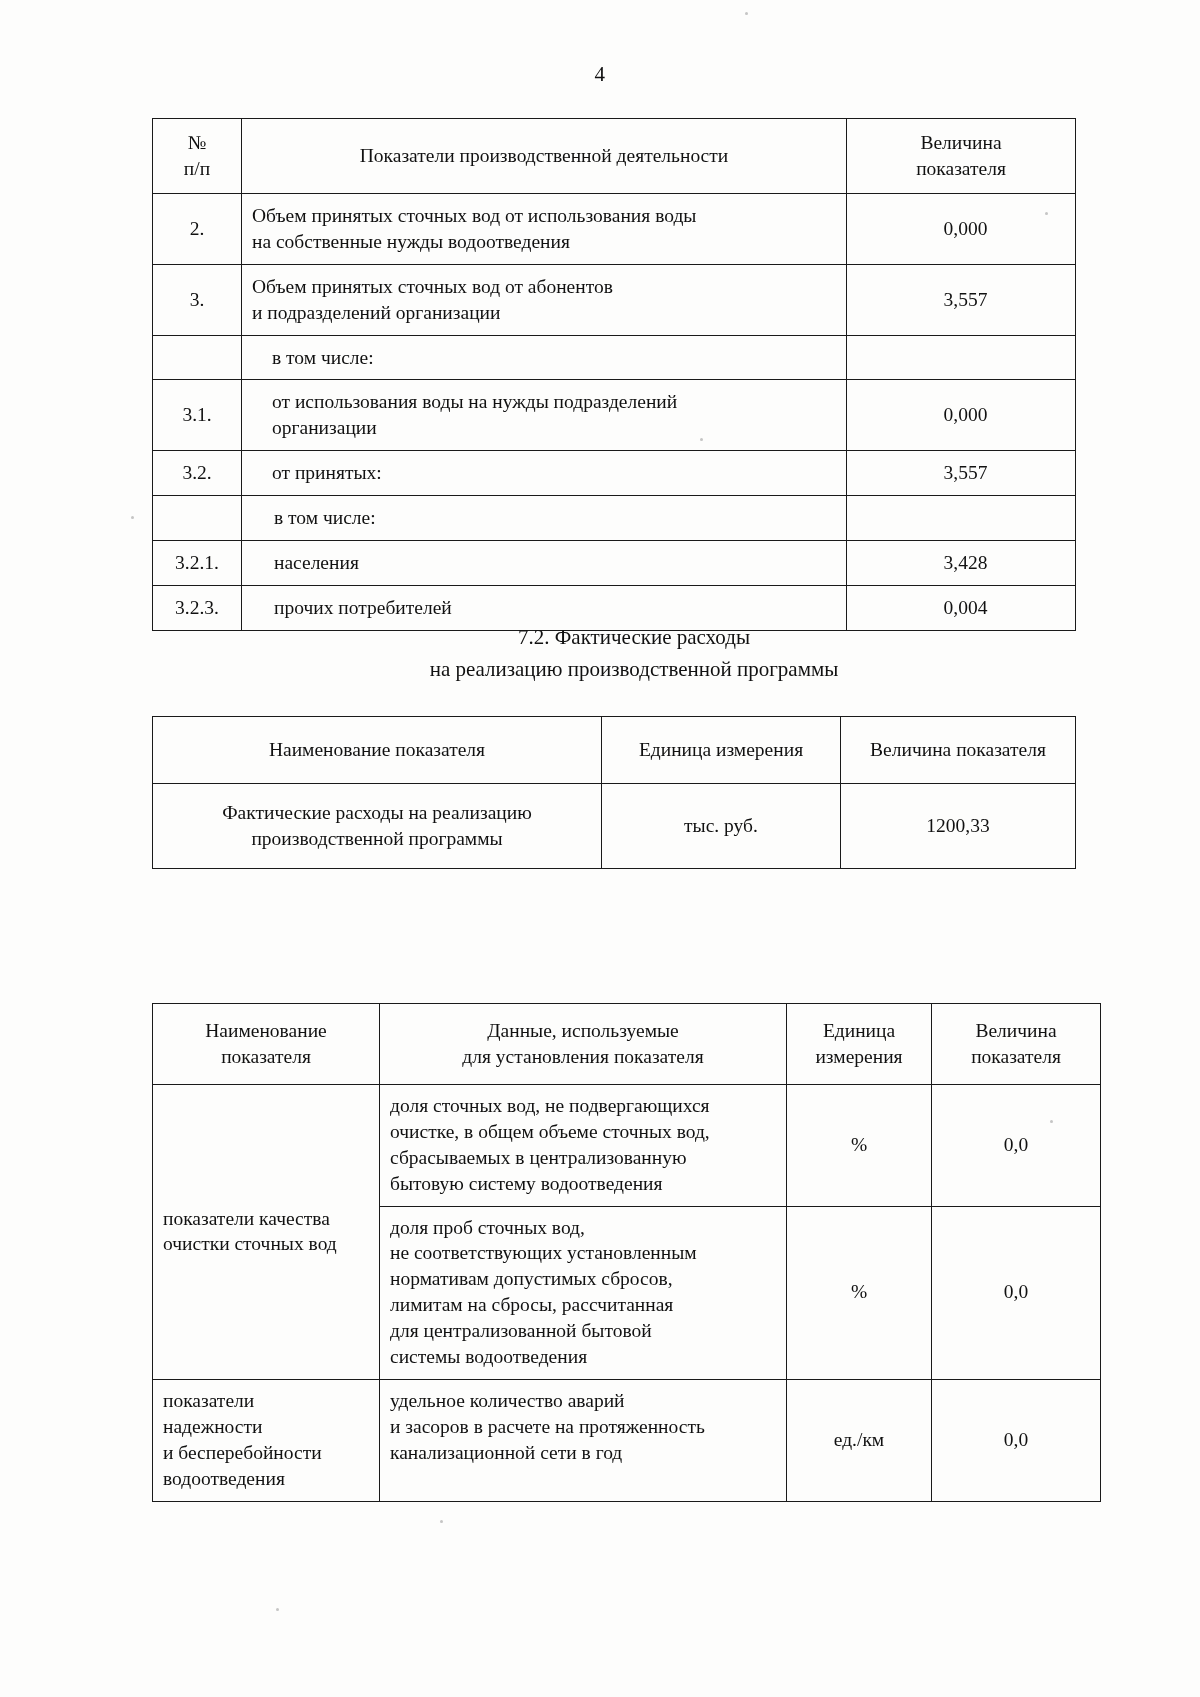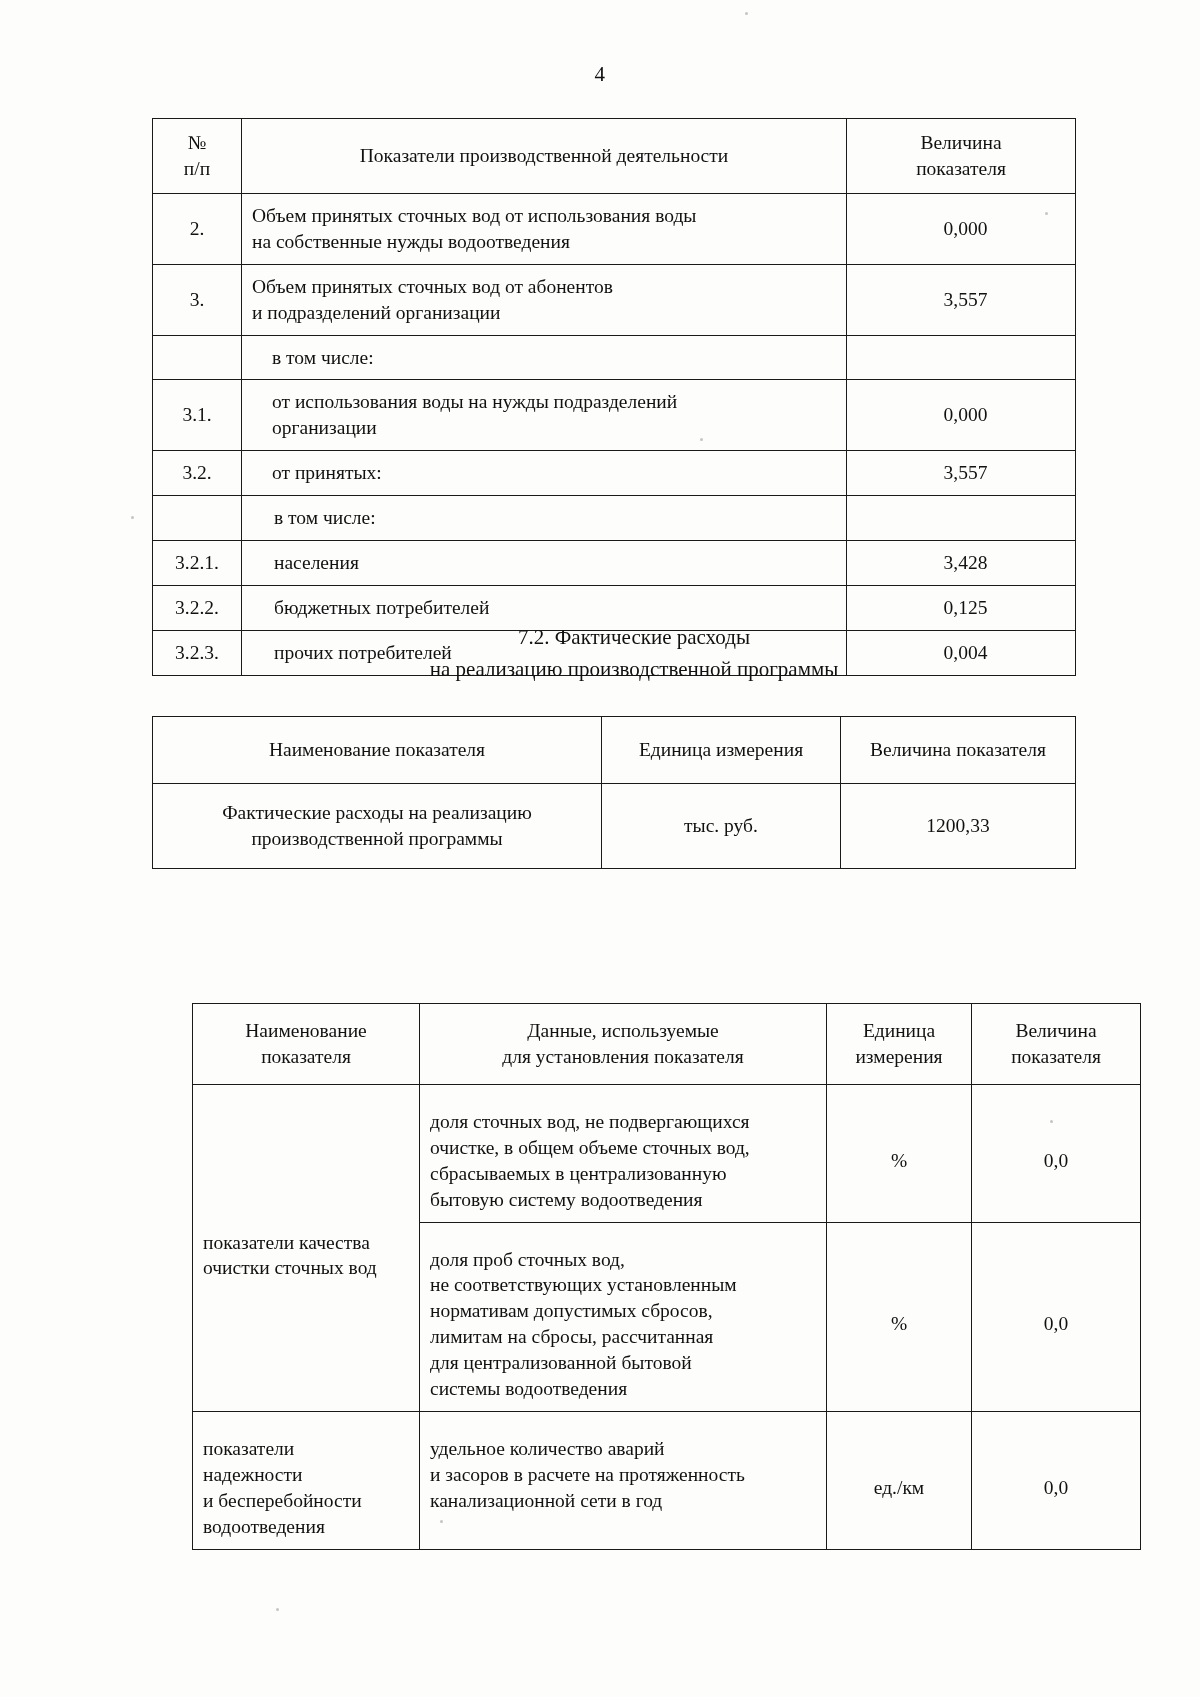--- a/index.html
+++ b/index.html
@@ -91,28 +91,27 @@
   #table-expenses .col-val  { width: 218px; text-align: center; }
   #table-expenses .head-cell { text-align: center; padding: 20px 8px; }
   #table-expenses .body-cell { padding-top: 16px; padding-bottom: 16px; }
 
   
   #table-indicators {
     position: absolute;
     left: 152px;
     top: 1003px;
     width: 880px;
-    margin-left: 40px;
   }
   #table-indicators .col-name  { width: 210px; text-align: left; }
   #table-indicators .col-data  { width: 390px; text-align: left; }
   #table-indicators .col-unit  { width: 128px; text-align: center; }
   #table-indicators .col-value { width: 152px; text-align: center; }
   #table-indicators .head-cell { text-align: center; padding: 14px 8px; }
-  #table-indicators td { padding-top: 24px; padding-bottom: 9px; }
+  #table-indicators td { padding-top: 8px; padding-bottom: 9px; }
   #table-indicators .cell-top { vertical-align: top; }
 
   .multiline { white-space: pre-line; }
 
   
   .speck {
     position: absolute;
     background: #8d8d8d;
     border-radius: 50%;
     opacity: 0.5;
@@ -166,25 +165,20 @@
       </tr>
       <tr>
         <td class="col-no"></td>
         <td class="col-name multiline indent-2">в том числе:</td>
         <td class="col-val"></td>
       </tr>
       <tr>
         <td class="col-no">3.2.1.</td>
         <td class="col-name multiline indent-2">населения</td>
         <td class="col-val">3,428</td>
-      </tr>
-      <tr>
-        <td class="col-no">3.2.2.</td>
-        <td class="col-name multiline indent-2">бюджетных потребителей</td>
-        <td class="col-val">0,125</td>
       </tr>
       <tr>
         <td class="col-no">3.2.3.</td>
         <td class="col-name multiline indent-2">прочих потребителей</td>
         <td class="col-val">0,004</td>
       </tr>
     </tbody>
   </table>
 
   <div class="section-heading" id="heading-72">

